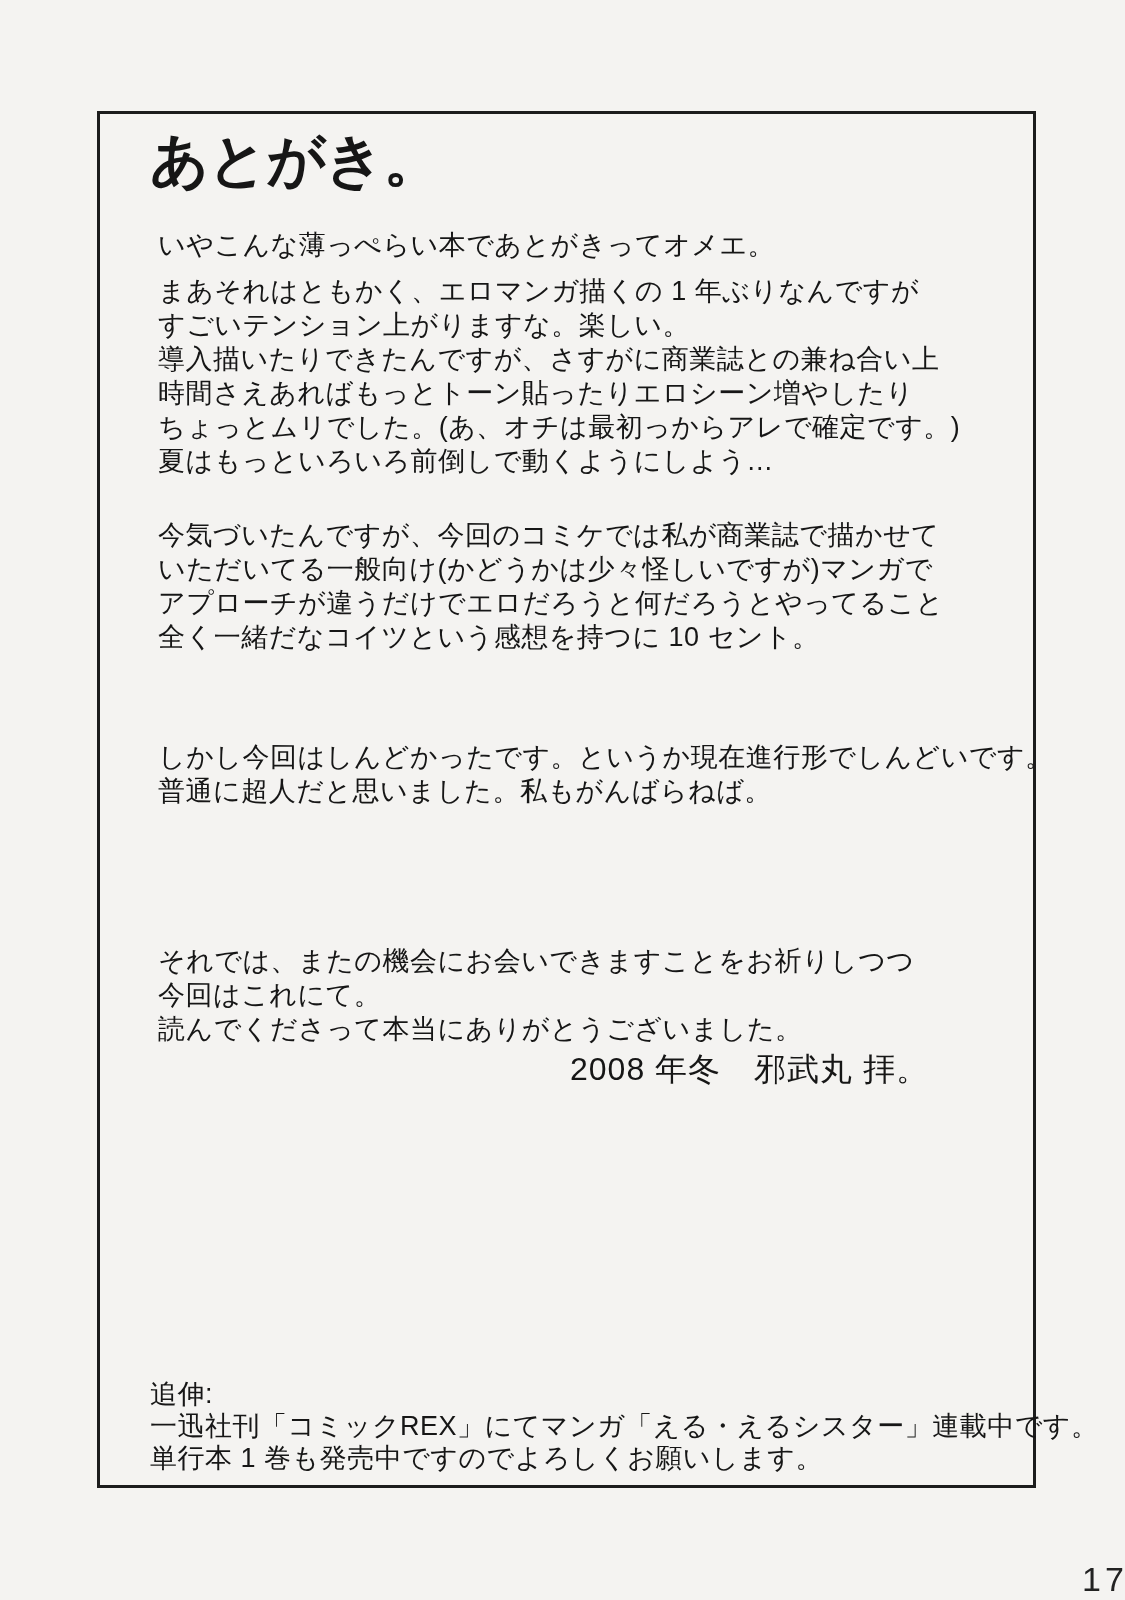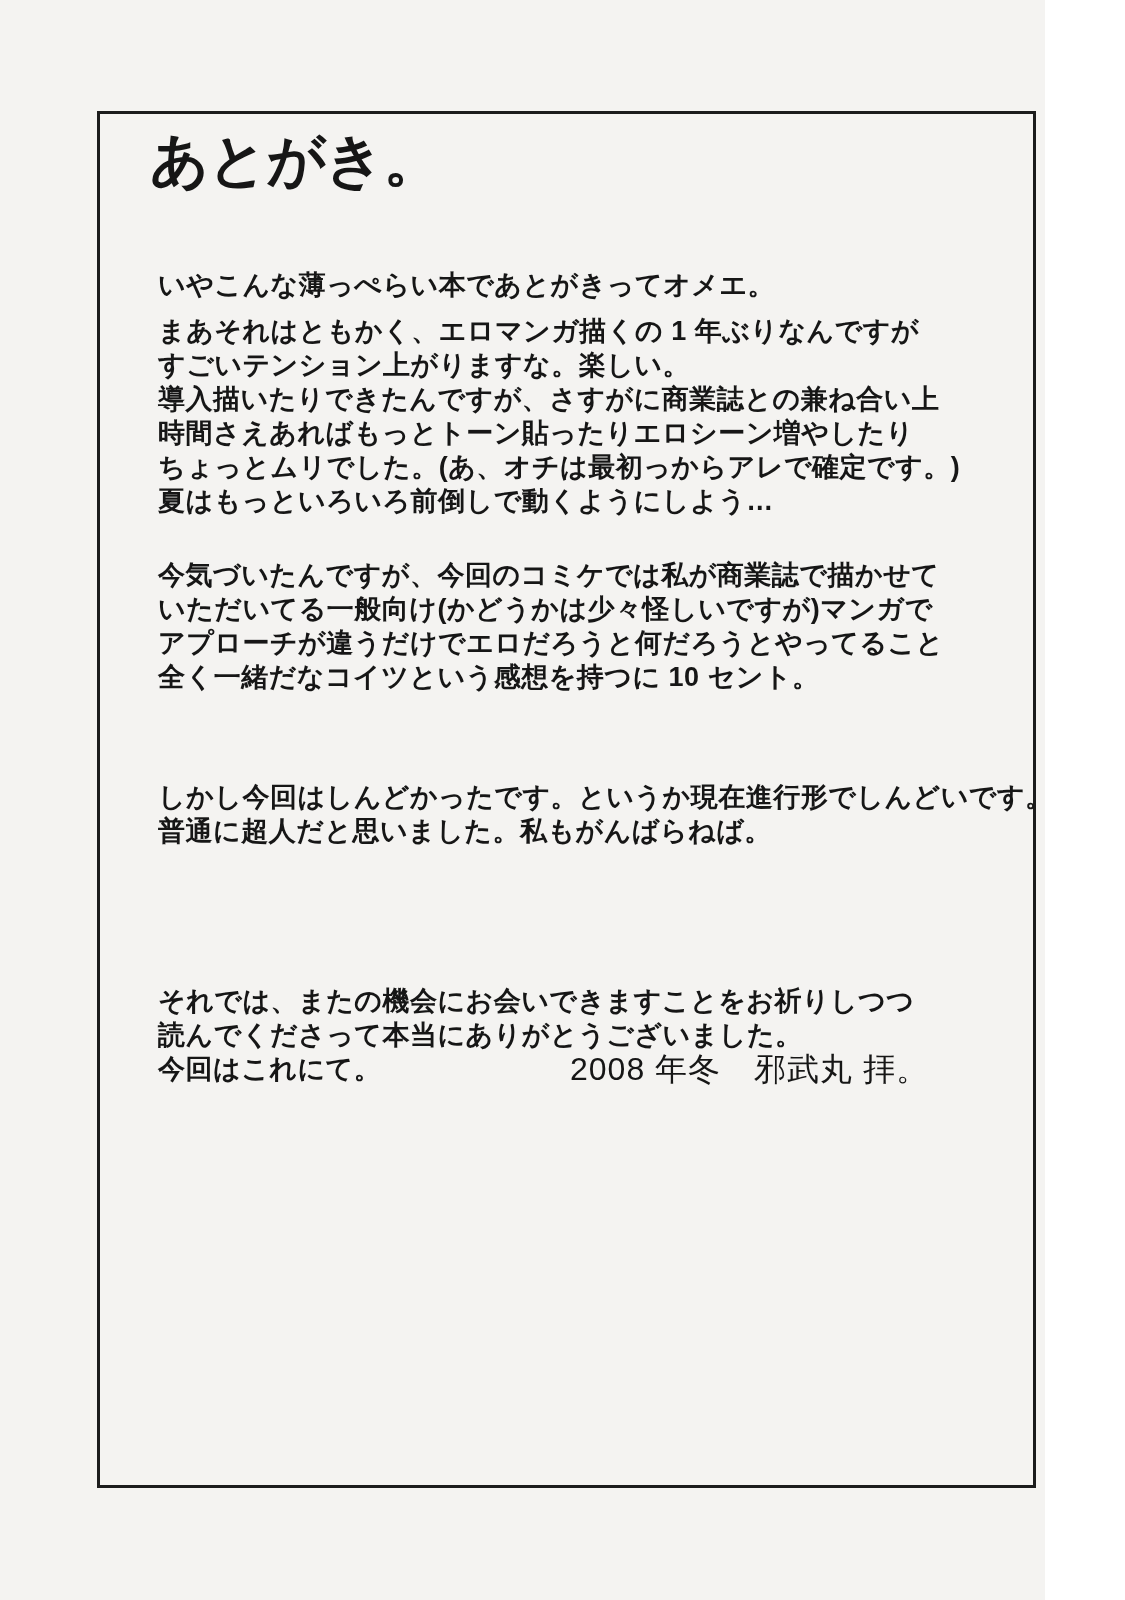--- a/index.html
+++ b/index.html
@@ -1,21 +1,21 @@
 <!DOCTYPE html>
 <html><head>
 <meta charset="utf-8">
 <style>
   * { margin: 0; padding: 0; box-sizing: border-box; }
   html, body {
     font-family: "Liberation Sans", "DejaVu Sans", sans-serif;
   }
   .page {
     position: relative;
-    width: 1045px;
+    width: 1125px;
     height: 1600px;
     background: #f4f3f1;
     overflow: hidden;
     color: #1b1b1b;
   }
   .frame {
     position: absolute;
     left: 97px;
     top: 111px;
     width: 939px;
@@ -30,26 +30,25 @@
     font-size: 58px;
     font-weight: 700;
     letter-spacing: -1px;
     line-height: 1.1;
     color: #161616;
   }
   .para {
     position: absolute;
     left: 158px;
     font-size: 27px;
-    font-weight: 700;
+    font-weight: 400;
     line-height: 34px;
     letter-spacing: 0.5px;
     color: #161616;
     white-space: nowrap;
-    margin-top: 40px;
   }
   .signature {
     position: absolute;
     left: 570px;
     top: 1048px;
     font-size: 32px;
     font-weight: 400;
     letter-spacing: 1px;
     color: #161616;
     white-space: nowrap;
@@ -104,22 +103,27 @@
     <div>全く一緒だなコイツという感想を持つに 10 セント。</div>
   </div>
 
   <div class="para" style="top:740px">
     <div>しかし今回はしんどかったです。というか現在進行形でしんどいです。</div>
     <div>普通に超人だと思いました。私もがんばらねば。</div>
   </div>
 
   <div class="para" style="top:944px">
     <div>それでは、またの機会にお会いできますことをお祈りしつつ</div>
+    <div>今回はこれにて。</div>
     <div>読んでくださって本当にありがとうございました。</div>
-    <div>今回はこれにて。</div>
   </div>
 
   <div class="signature">2008 年冬　邪武丸 拝。</div>
 
+  <div class="postscript">
+    <div>追伸:</div>
+    <div>一迅社刊「コミックREX」にてマンガ「える・えるシスター」連載中です。</div>
+    <div>単行本 1 巻も発売中ですのでよろしくお願いします。</div>
+  </div>
 
   <div class="page-number">17</div>
 
 </div>
 
 </body></html>

